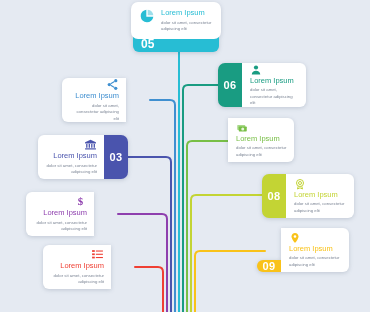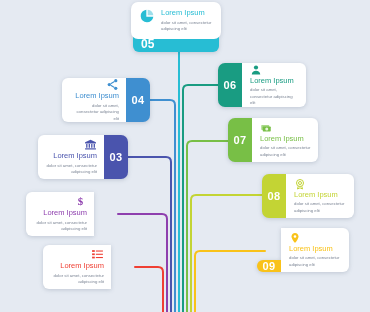--- a/index.html
+++ b/index.html
@@ -122,21 +122,20 @@
         <svg width="13" height="13" viewBox="0 0 24 24" fill="#3f8fd0">
           <circle cx="18" cy="5" r="3"></circle>
             <circle cx="6" cy="12" r="3"></circle>
             <circle cx="18" cy="19" r="3"></circle>
           <path d="M8.6 13.4l7 4M15.6 6.6l-7 4" stroke="#3f8fd0" stroke-width="2" fill="none"></path>
         </svg>
       </span>
       <div class="ttl" style="color:#3f8fd0">Lorem Ipsum</div>
       <div class="desc">dolor sit amet, consectetur adipiscing elit</div>
     </div>
-    <div class="tab" style="background:#3f8fd0">04</div>
   </div>
 
   <div class="card left" id="c03" style="left:38px; top:135px; width:90px; height:44px;">
     <div class="panel" style="width:66px;height:44px">
       <span class="ico">
         <svg width="13" height="13" viewBox="0 0 24 24" fill="#4a54ad">
           <path d="M12 3L2 8v2h20V8L12 3z"></path>
           <rect x="4" y="11" width="2.4" height="7"></rect>
             <rect x="8.6" y="11" width="2.4" height="7"></rect>
           <rect x="13.2" y="11" width="2.4" height="7"></rect>
@@ -187,21 +186,20 @@
           <circle cx="12" cy="7" r="4.2"></circle>
           <path d="M3.5 21c0-4.7 3.8-7.5 8.5-7.5s8.5 2.8 8.5 7.5z"></path>
         </svg>
       </span>
       <div class="ttl" style="color:#199c82">Lorem Ipsum</div>
       <div class="desc">dolor sit amet, consectetur adipiscing elit</div>
     </div>
   </div>
 
   <div class="card right" id="c07" style="left:228px; top:118px; width:90px; height:44px;">
-    <div class="tab" style="background:#78bf46">07</div>
     <div class="panel" style="width:66px;height:44px">
       <span class="ico">
         <svg width="12" height="12" viewBox="0 0 24 24">
           <rect x="2.5" y="6" width="16" height="10" rx="1.3" fill="#a9d98a"></rect>
           <rect x="5.5" y="9" width="16" height="10" rx="1.3" fill="#78bf46"></rect>
           <circle cx="13.5" cy="14" r="3" fill="#e8f4dd"></circle>
         </svg>
       </span>
       <div class="ttl" style="color:#78bf46">Lorem Ipsum</div>
       <div class="desc">dolor sit amet, consectetur adipiscing elit</div>

